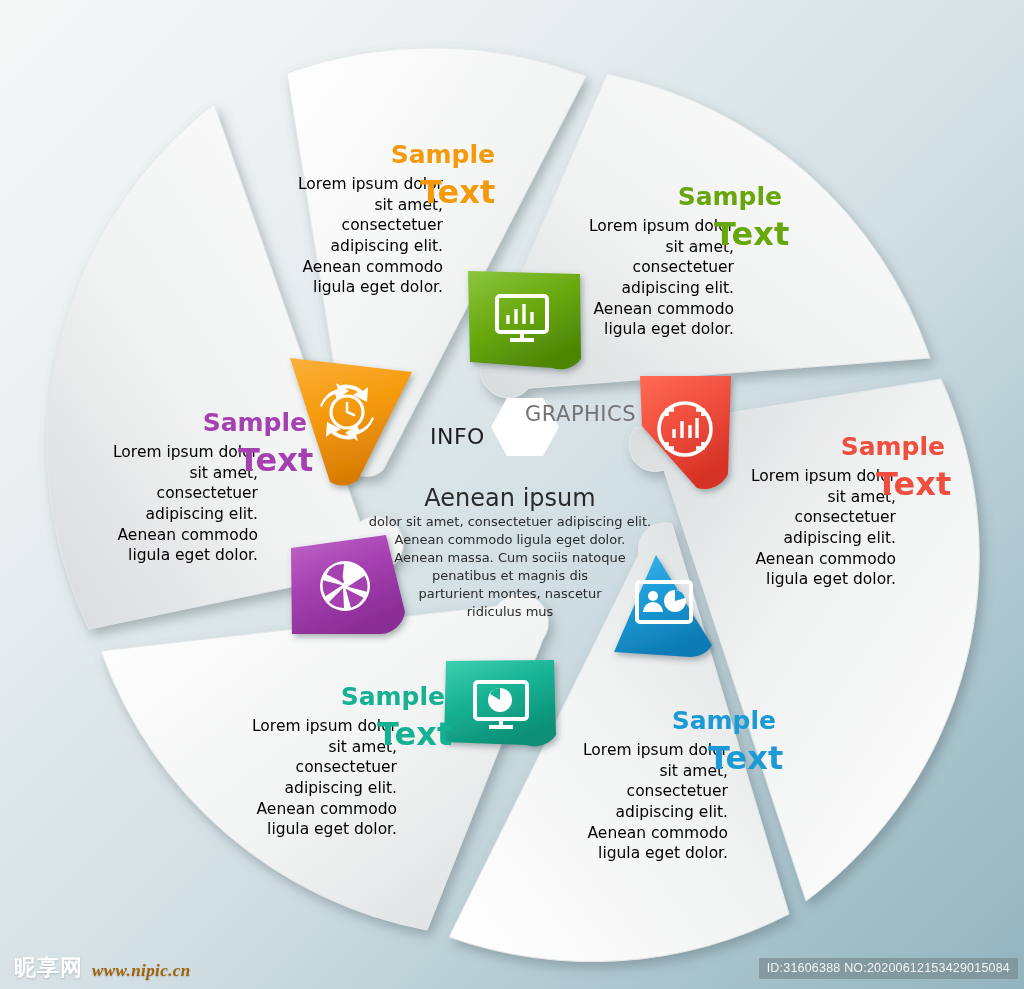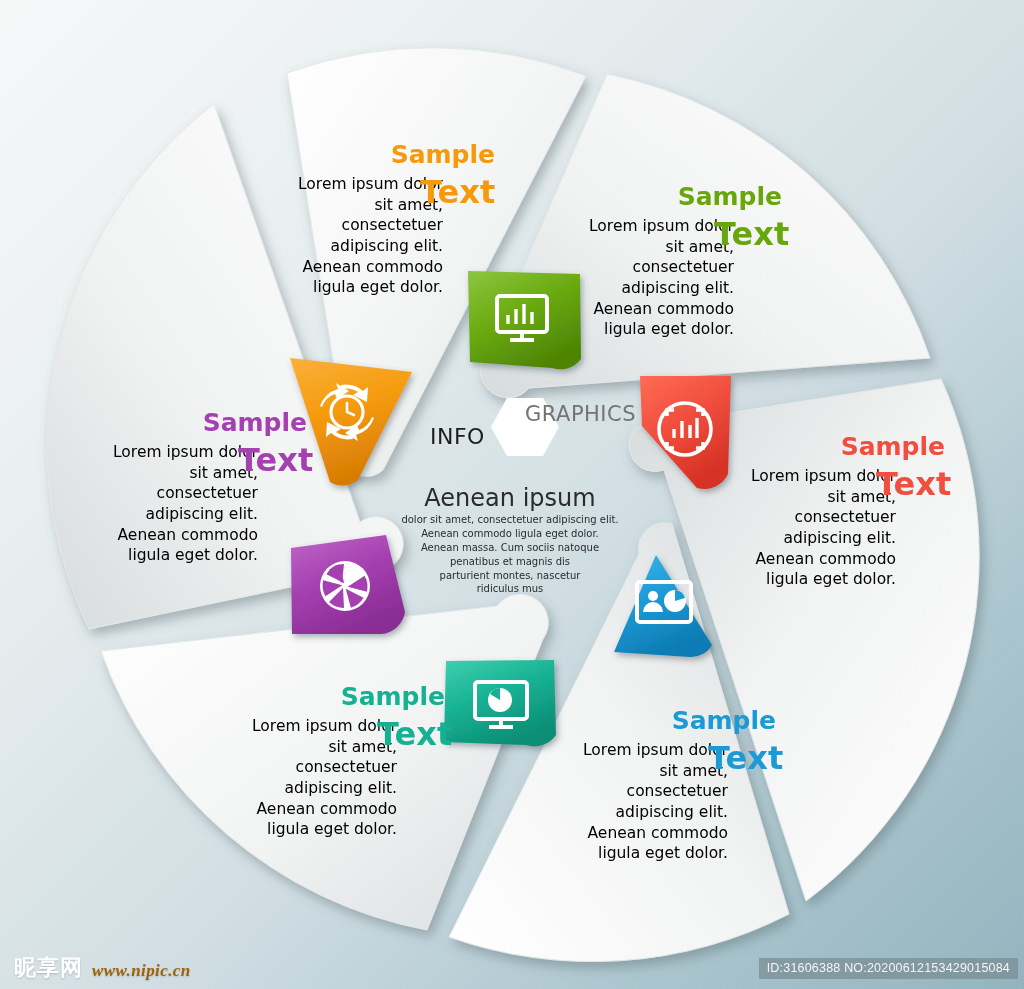--- a/index.html
+++ b/index.html
@@ -20,21 +20,21 @@
 
   
   #logo{position:absolute;left:424px;top:394px;width:175px;height:68px;}
   #logo .info{position:absolute;left:6px;top:30px;font-size:22px;color:#1d1d1d;letter-spacing:.5px;}
   #logo .graphics{position:absolute;left:76px;top:8px;font-size:21px;color:#737373;letter-spacing:.5px;margin-left:25px;}
   #logo svg{position:absolute;left:57px;top:2px;}
 
   
   #centerpara{position:absolute;left:352px;top:485px;width:316px;text-align:center;color:#2b2b2b;}
   #centerpara .ttl{font-size:24px;line-height:1.1;margin-bottom:2px;}
-  #centerpara .bdy{font-size:10px;line-height:1.38;white-space:pre-line;}
+  #centerpara .bdy{font-size:13px;line-height:1.38;white-space:pre-line;}
 
   
   #wm{position:absolute;left:14px;bottom:6px;display:flex;align-items:flex-end;gap:9px;}
   #wm .cn{
     font-family:"DejaVu Sans", sans-serif;font-weight:bold;font-size:22px;color:#ffffff;
     letter-spacing:1px;text-shadow:0 1px 2px rgba(0,0,0,.18);text-align:right;
   }
   #wm .url{font-style:italic;font-weight:bold;font-size:17px;color:#a16207;letter-spacing:.4px;
     text-shadow:0 1px 2px rgba(0,0,0,.18);padding-bottom:2px;font-family:Liberation Serif, serif;}
   #idbadge{

